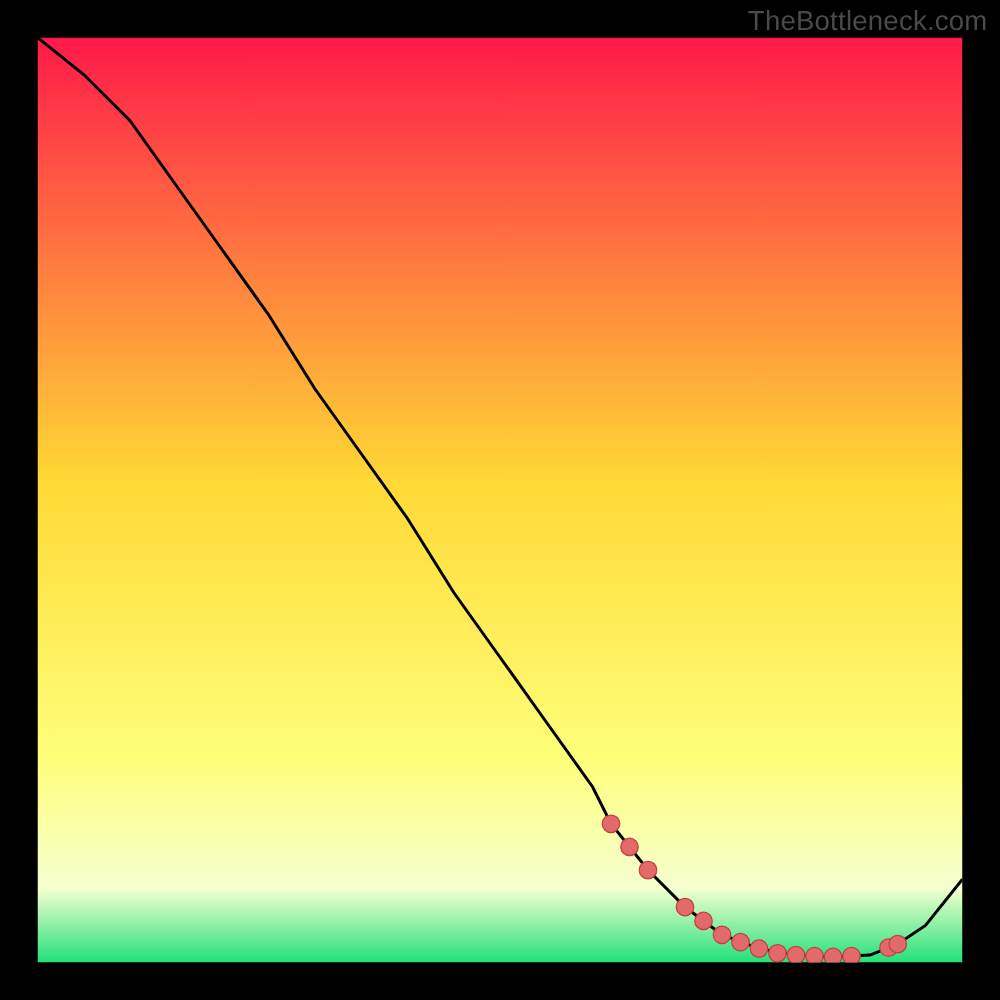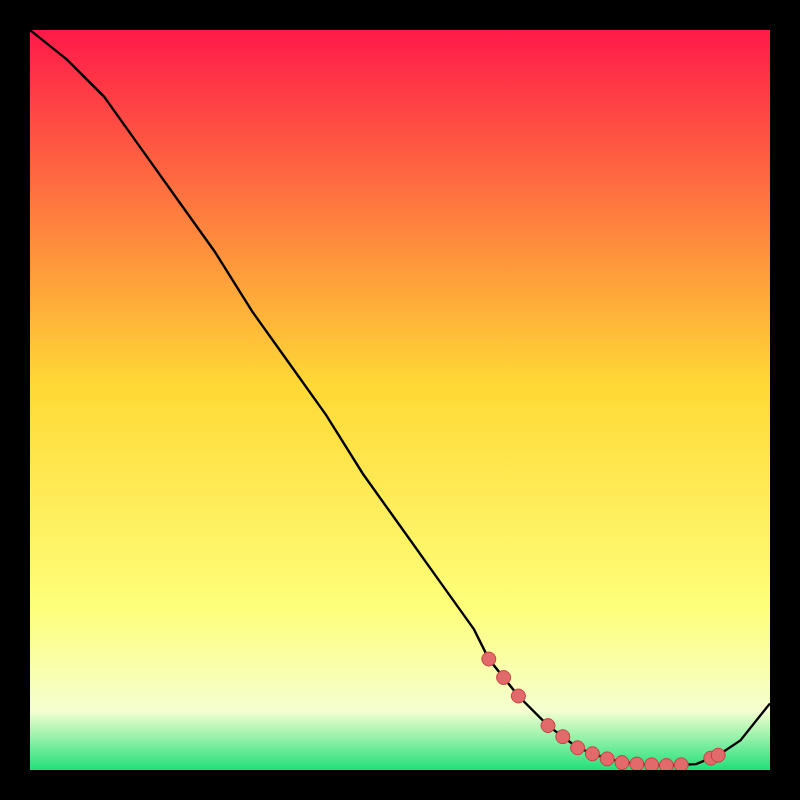--- a/index.html
+++ b/index.html
@@ -37,20 +37,21 @@
   svg {
     display: block;
     width: 740px;
     height: 740px;
   }
 </style>
 </head>
 <body>
 
 <div class="frame">
+  <div class="watermark">TheBottleneck.com</div>
 
   <div class="plot">
     <svg viewBox="0 0 740 740" preserveAspectRatio="none">
       <defs>
         <linearGradient id="bgGrad" x1="0" y1="0" x2="0" y2="1">
           <stop offset="0%" stop-color="#ff1a49"></stop>
           <stop offset="48%" stop-color="#ffd935"></stop>
           <stop offset="78%" stop-color="#feff7a"></stop>
           <stop offset="92%" stop-color="#f5ffd0"></stop>
           <stop offset="100%" stop-color="#22e07a"></stop>

